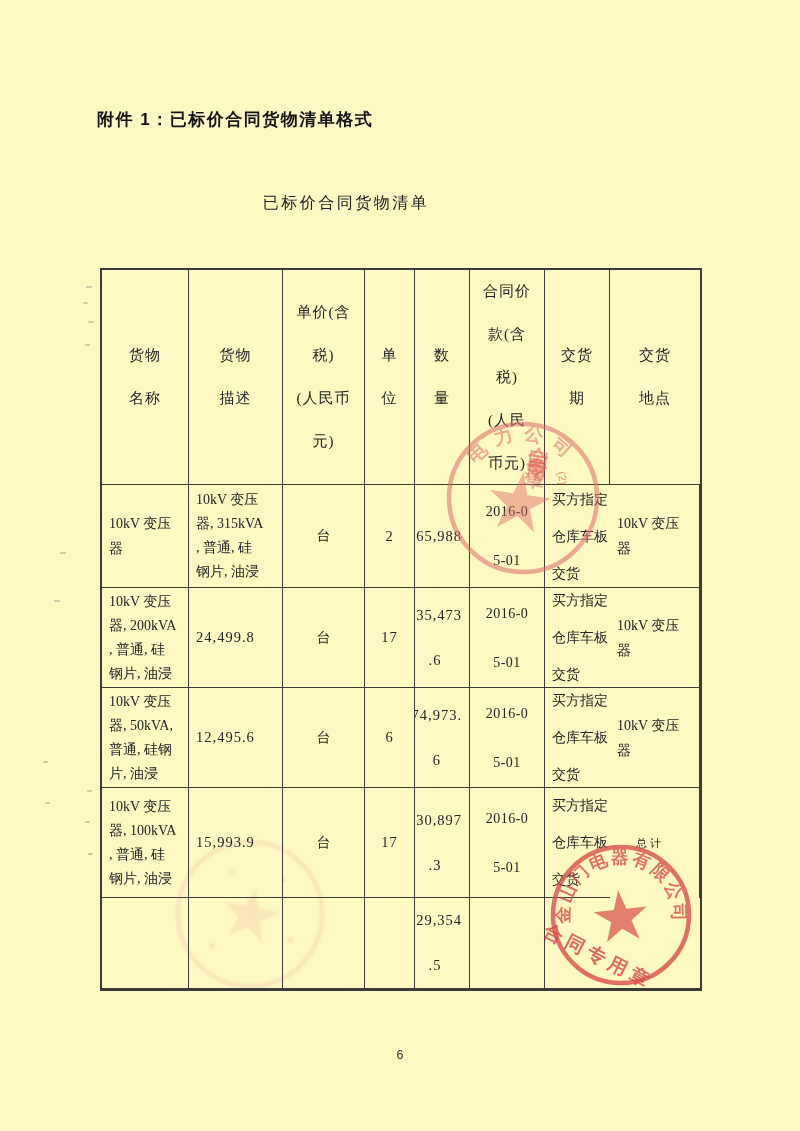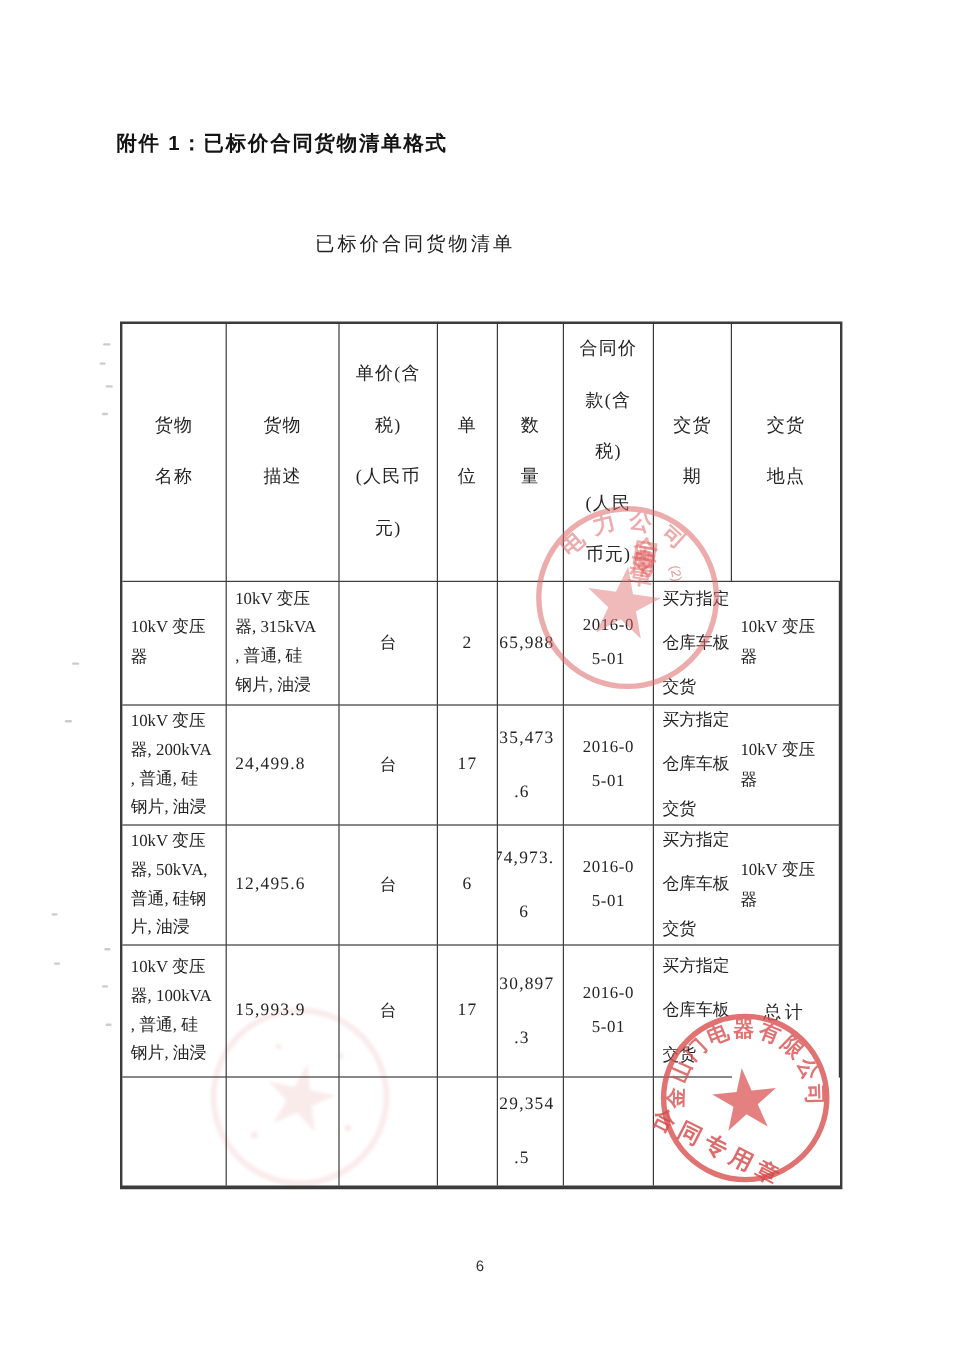--- a/index.html
+++ b/index.html
@@ -1,16 +1,16 @@
 <!DOCTYPE html>
 <html><head>
 <meta charset="utf-8">
 <style>
   html,body{margin:0;padding:0;background:#e9e9e9;}
-  .page{position:relative;width:800px;height:1131px;background:#ffffff;margin:0 auto;overflow:hidden;
+  .page{position:relative;width:800px;height:1131px;background:#fef9c3;margin:0 auto;overflow:hidden;
         font-family:"Liberation Serif","DejaVu Serif",serif;}
   .attach-heading{position:absolute;left:97px;top:108px;font-family:"Liberation Sans","DejaVu Sans",sans-serif;
         font-weight:600;font-size:17px;letter-spacing:1.5px;color:#141414;white-space:nowrap;}
   .doc-title{position:absolute;left:0;top:193px;width:692px;text-align:center;
         font-size:16px;letter-spacing:2.5px;color:#212121;}
   .page-num{position:absolute;left:0;top:1048px;width:800px;text-align:center;
         font-size:12.5px;color:#333;font-family:"Liberation Sans","DejaVu Sans",sans-serif;}
 
   
   .tbl{position:absolute;left:100px;top:268px;display:grid;z-index:2;
@@ -20,23 +20,23 @@
   .cell{border-right:1.5px solid #3b3b3b;border-bottom:1.5px solid #3b3b3b;
         display:flex;align-items:center;white-space:pre-line;box-sizing:border-box;overflow:hidden;}
   .lc{border-right:none;} .lr{border-bottom:none;}
   .hc{justify-content:center;text-align:center;font-size:15px;line-height:43px;letter-spacing:1px;}
   .name{padding-left:7px;font-size:14px;line-height:25px;}
   .desc{padding-left:7px;font-size:14px;line-height:24px;}
   .price{padding-left:7px;font-size:14.5px;letter-spacing:1px;}
   .unit{justify-content:center;font-size:14px;}
   .qty{justify-content:center;font-size:14.5px;letter-spacing:1px;}
   .cprice{justify-content:flex-end;text-align:center;padding-right:7px;font-size:14.5px;letter-spacing:1px;line-height:45px;}
-  .date{justify-content:center;text-align:center;font-size:14px;line-height:28px;letter-spacing:.5px;}
+  .date{justify-content:center;text-align:center;font-size:14px;line-height:49px;letter-spacing:.5px;}
   .place{padding-left:7px;font-size:14px;line-height:37px;}
-  .total-lbl{padding-left:26px;font-size:15px;letter-spacing:3px;}
+  .total-lbl{padding-left:26px;font-size:11px;letter-spacing:3px;}
 
   
   .stamp{position:absolute;pointer-events:none;}
   .stamp-top{left:441px;top:418px;z-index:6;opacity:.55;}
   .stamp-br{left:548px;top:842px;z-index:6;opacity:.8;}
   .stamp-ghost{left:172px;top:836px;z-index:1;opacity:.2;filter:blur(1.2px);}
   .seal-vert{position:absolute;left:527px;top:430px;z-index:6;writing-mode:vertical-rl;
        font-size:21px;letter-spacing:5px;font-weight:700;color:rgba(221,90,90,.48);
        transform:rotate(10deg);pointer-events:none;}
   .seal-num{position:absolute;left:556px;top:472px;z-index:6;font-size:11px;

